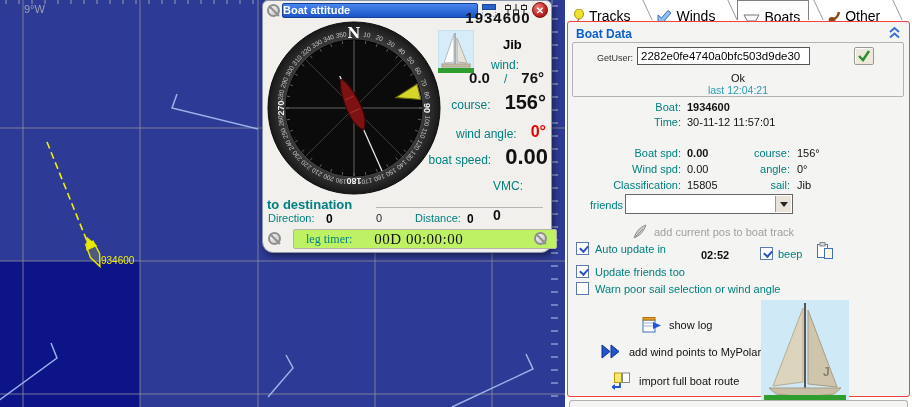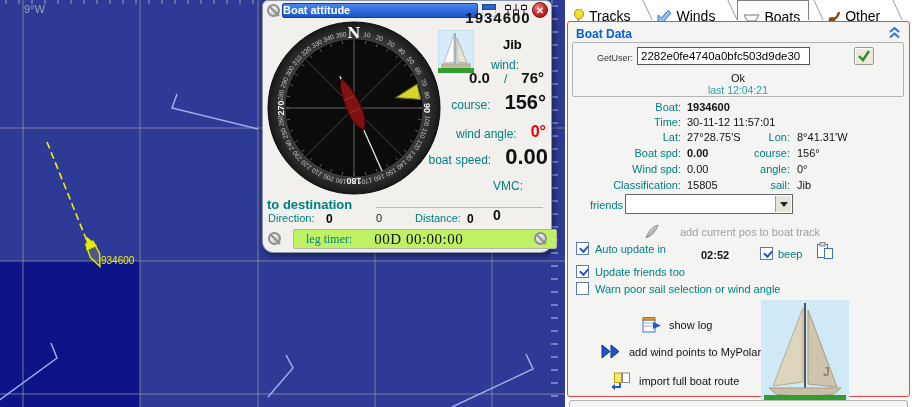--- a/index.html
+++ b/index.html
@@ -77,21 +77,21 @@
   .drow .rl { position:absolute; left:138px; width:84px; text-align:right; color:#008080; }
   .drow .rv { position:absolute; left:229px; color:#111; }
   .b { font-weight:bold; }
   .friends-lbl { position:absolute; left:22px; top:177px; color:#008080; }
   .friends-dd { position:absolute; left:57px; top:172px; width:168px; height:20px; background:#fff;
     border:1px solid #666; cursor:pointer; }
   .dd-btn { position:absolute; right:1px; top:1px; bottom:1px; width:16px; background:#e8e4da;
     border-left:1px solid #999; display:flex; align-items:center; justify-content:center; }
   .dd-arrow { width:0; height:0; border-left:4px solid transparent; border-right:4px solid transparent;
     border-top:5px solid #222; }
-  .addpos { position:absolute; left:76px; top:201px; display:flex; align-items:center; gap:20px;
+  .addpos { position:absolute; left:64px; top:201px; display:flex; align-items:center; gap:6px;
     color:#a0a0a0; cursor:pointer; }
   .cbrow { position:absolute; left:8px; display:flex; align-items:center; gap:6px; color:#008080; }
   .cb { width:13px; height:13px; background:#fff; border:1px solid #5a7ab0; position:relative; cursor:pointer; }
   .cb.on::after { content:""; position:absolute; left:2.5px; top:1.5px; width:6px; height:4px;
     border-left:2px solid #2a50c8; border-bottom:2px solid #2a50c8; transform:rotate(-48deg); }
   .autotime { position:absolute; left:133px; top:227px; font-weight:bold; color:#111; }
   .beeprow { position:absolute; left:192px; top:225px; display:flex; align-items:center; gap:5px; color:#008080; }
   .pasteico { position:absolute; left:248px; top:220px; cursor:pointer; }
   .actrow { position:absolute; display:flex; align-items:center; gap:7px; color:#111; cursor:pointer; }
   .boatimg { position:absolute; left:193px; top:278px; }
@@ -509,26 +509,20 @@
       </div>
 
       <div class="drow" style="top:79px;">
         <span class="ll">Boat:</span>
         <span class="lv b">1934600</span>
       </div>
       <div class="drow" style="top:94px;">
         <span class="ll">Time:</span>
         <span class="lv">30-11-12 11:57:01</span>
       </div>
-      <div class="drow" style="top:109px;">
-        <span class="ll">Lat:</span>
-        <span class="lv">27°28.75'S</span>
-        <span class="rl">Lon:</span>
-        <span class="rv">8°41.31'W</span>
-      </div>
       <div class="drow" style="top:125px;">
         <span class="ll">Boat spd:</span>
         <span class="lv b">0.00</span>
         <span class="rl">course:</span>
         <span class="rv">156°</span>
       </div>
       <div class="drow" style="top:141px;">
         <span class="ll">Wind  spd:</span>
         <span class="lv">0.00</span>
         <span class="rl">angle:</span>

